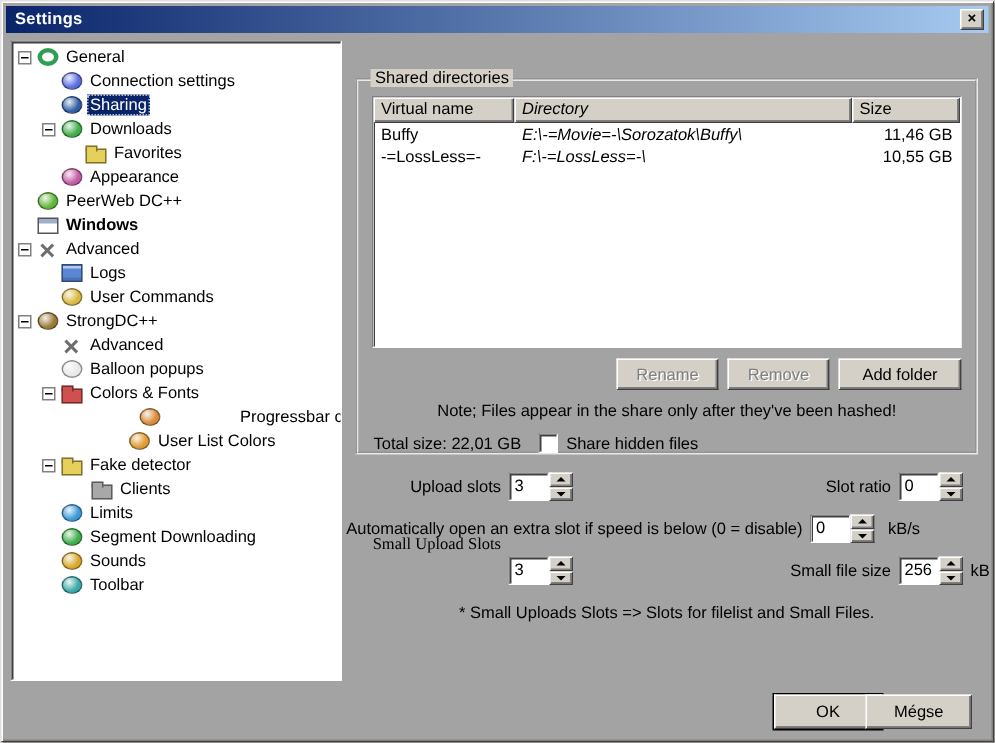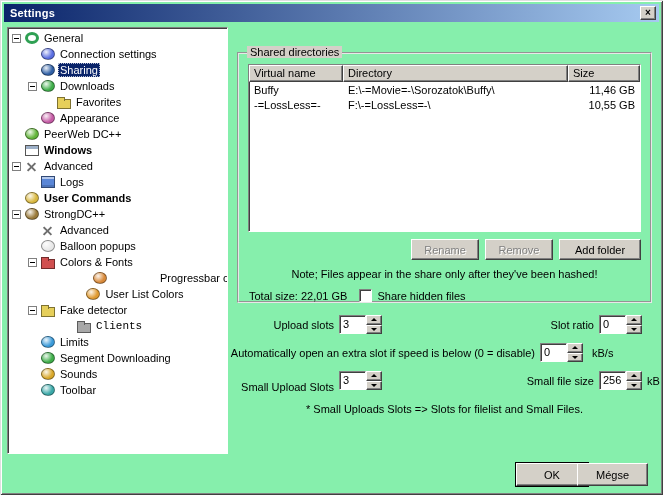--- a/index.html
+++ b/index.html
@@ -1,18 +1,18 @@
 <!DOCTYPE html>
 <html><head>
 <meta charset="utf-8">
 <style>
   *{box-sizing:border-box;margin:0;padding:0;}
   html,body{width:663px;height:495px;overflow:hidden;}
   body{font-family:"Liberation Sans","DejaVu Sans",sans-serif;font-size:11px;color:#000;background:#d4d0c8;}
-  .window{position:relative;width:663px;height:495px;background:#86efac;
+  .window{position:relative;width:663px;height:495px;background:#a3a3a3;
     box-shadow:inset 1px 1px 0 #dfdfdf, inset -1px -1px 0 #404040, inset 2px 2px 0 #ffffff, inset -2px -2px 0 #808080;}
   
   .titlebar{position:absolute;left:4px;top:4px;right:4px;height:18px;
     background:linear-gradient(to right,#0a246a,#a6caf0);
     display:flex;align-items:center;padding:0 3px 0 6px;}
   .title{color:#fff;font-weight:bold;font-size:11px;letter-spacing:.2px;}
   .close-btn{margin-left:auto;width:16px;height:14px;background:#d4d0c8;border:1px solid;
     border-color:#fff #404040 #404040 #fff;box-shadow:inset -1px -1px 0 #808080;
     display:flex;align-items:center;justify-content:center;font-size:10px;font-weight:bold;line-height:1;cursor:default;}
   
@@ -47,21 +47,21 @@
   .groupbox{position:absolute;left:237px;top:52px;width:415px;height:251px;border:2px groove #e8e8e8;}
   .legend{position:absolute;top:-8px;left:8px;background:#d4d0c8;padding:0 3px;}
   
   .table{position:absolute;left:9px;top:10px;right:9px;height:168px;overflow:hidden;}
   .thead{display:flex;height:17px;}
   .hcell{background:#d4d0c8;border:1px solid;border-color:#fff #404040 #404040 #fff;
     box-shadow:inset -1px -1px 0 #808080;padding:1px 4px;overflow:hidden;white-space:nowrap;}
   .trow{display:flex;height:15px;align-items:center;}
   .cell{padding:0 5px;overflow:hidden;white-space:nowrap;}
   .col0{width:94px;flex:0 0 94px;}
-  .col1{flex:1 1 auto;min-width:0;}
+  .col1{flex:1 1 auto;min-width:0;font-style:italic;}
   .col2{width:72px;flex:0 0 72px;text-align:right;}
   
   .btnrow{position:absolute;right:9px;top:185px;display:flex;gap:6px;}
   .btnrow .btn{width:68px;}
   .btnrow .btn.wide{width:82px;}
   .note{position:absolute;left:0;right:0;top:214px;text-align:center;}
   .totalrow{position:absolute;left:10px;top:235px;display:flex;align-items:center;}
   .cbgroup{margin-left:12px;display:flex;align-items:center;gap:5px;}
   .checkbox{width:13px;height:13px;}
   
@@ -137,21 +137,21 @@
       <div class="tree-item" style="padding-left: 4px;">
         <span class="expander box"></span>
         <span class="ticon shape-tools" style="--c: #6e6e6e;"></span>
         <span class="tlabel">Advanced</span>
       </div>
       <div class="tree-item" style="padding-left: 20px;">
         <span class="expander"></span>
         <span class="ticon shape-doc" style="--c: #5a86d6;"></span>
         <span class="tlabel">Logs</span>
       </div>
-      <div class="tree-item" style="padding-left: 4px; font-weight: bold;">
+      <div class="tree-item" style="padding-left: 20px;">
         <span class="expander"></span>
         <span class="ticon shape-ball" style="--c: #d9b840;"></span>
         <span class="tlabel">User Commands</span>
       </div>
       <div class="tree-item" style="padding-left: 4px;">
         <span class="expander box"></span>
         <span class="ticon shape-ball" style="--c: #9a7a3a;"></span>
         <span class="tlabel">StrongDC++</span>
       </div>
       <div class="tree-item" style="padding-left: 20px;">
@@ -177,21 +177,21 @@
       <div class="tree-item" style="padding-left: 24px; justify-content: center;">
         <span class="expander"></span>
         <span class="ticon shape-ball" style="--c: #e09a30;"></span>
         <span class="tlabel">User List Colors</span>
       </div>
       <div class="tree-item" style="padding-left: 20px;">
         <span class="expander box"></span>
         <span class="ticon shape-folder" style="--c: #e6cf5a;"></span>
         <span class="tlabel">Fake detector</span>
       </div>
-      <div class="tree-item" style="padding-left: 56px; font-family: Liberation Mono, monospace;">
+      <div class="tree-item" style="padding-left: 40px;">
         <span class="expander"></span>
         <span class="ticon shape-folder" style="--c: #a8a8a8;"></span>
         <span class="tlabel">Clients</span>
       </div>
       <div class="tree-item" style="padding-left: 20px;">
         <span class="expander"></span>
         <span class="ticon shape-ball" style="--c: #3a9ad9;"></span>
         <span class="tlabel">Limits</span>
       </div>
       <div class="tree-item" style="padding-left: 20px;">
@@ -283,21 +283,21 @@
       <span class="spin-b up">
           <i></i>
         </span>
       <span class="spin-b down">
           <i></i>
         </span>
     </span>
   </span>
   <div class="abslabel" style="left:592px;top:347px;">kB/s</div>
 
-  <div class="abslabel r" style="left:237px;top:381px;width:97px;">Small Upload Slots</div>
+  <div class="abslabel r" style="left:237px;top:357px;width:97px;font-family:Liberation Serif, serif;">Small Upload Slots</div>
   <span class="spin" style="left:339px;top:371px;">
     <span class="spin-edit">3</span>
     <span class="spin-btns">
       <span class="spin-b up">
           <i></i>
         </span>
       <span class="spin-b down">
           <i></i>
         </span>
     </span>

